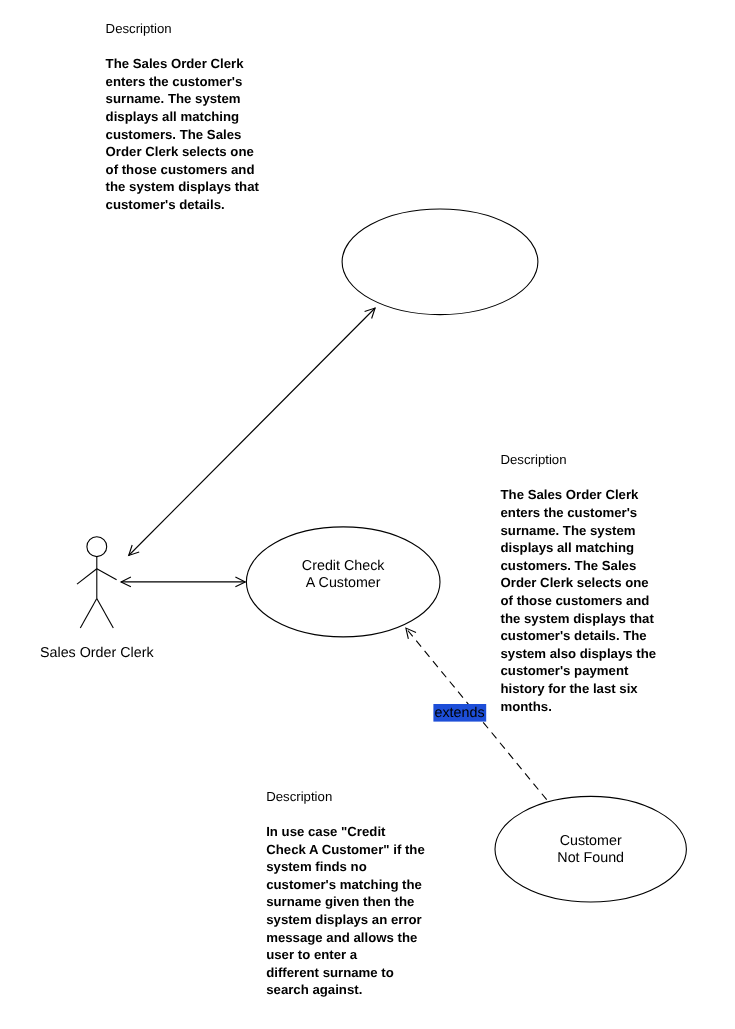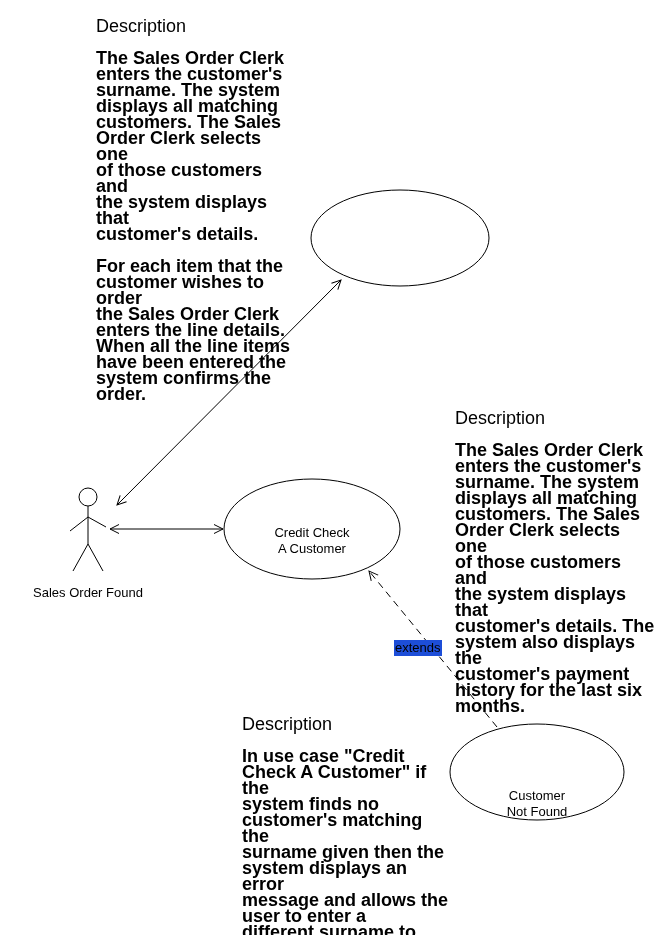--- a/index.html
+++ b/index.html
@@ -11,21 +11,21 @@
   .layer { position:absolute; left:0; top:0; }
 
   
   .uc { fill:#ffffff; stroke:#000; stroke-width:1; }
   .assoc { stroke:#000; stroke-width:1; }
   .dashed { stroke-dasharray:7 5; }
   .actor circle { fill:none; stroke:#000; stroke-width:1; }
   .actor line { stroke:#000; stroke-width:1; }
 
   
-  .note { position:absolute; font-size:18px; line-height:16px; }
+  .note { position:absolute; font-size:12px; line-height:16px; }
   .note-heading { margin-bottom:16px; }
   .note-para { white-space:pre-line; margin-bottom:16px;font-weight:bold; }
 
   .uc-label {
     position:absolute; display:flex; align-items:center; justify-content:center;
     text-align:center; font-size:13px; line-height:16px; white-space:pre-line;
     pointer-events:none;
   }
   .actor-label { position:absolute; font-size:13px; line-height:16px; text-align:center; }
   .extends-label { position:absolute; font-size:13px; line-height:16px; background:#1d4ed8; padding:0 1px; }
@@ -53,48 +53,40 @@
     <g class="actor">
       <circle cx="88" cy="497" r="9"></circle>
       <line x1="88" y1="506" x2="88" y2="544"></line>
       <line x1="88" y1="517" x2="70" y2="531"></line>
       <line x1="88" y1="517" x2="106" y2="527"></line>
       <line x1="88" y1="544" x2="73" y2="571"></line>
       <line x1="88" y1="544" x2="103" y2="571"></line>
     </g>
   </svg>
 
-  <div class="uc-label" style="left:224px; top:491px; width:176px; height:100px;">Credit Check
+  <div class="uc-label" style="left:224px; top:472px; width:176px; height:100px;">Credit Check
 A Customer</div>
-  <div class="uc-label" style="left:450px; top:756px; width:174px; height:96px;">Customer
+  <div class="uc-label" style="left:450px; top:724px; width:174px; height:96px;">Customer
 Not Found</div>
 
-  <div class="actor-label" style="left:10px; top:585px; width:156px;">Sales Order Found</div>
+  <div class="actor-label" style="left:10px; top:585px; width:156px;">Sales Order Clerk</div>
 
   <div class="extends-label" style="left:394px; top:640px;">extends</div>
 
   <div class="note" style="left:96px; top:18px; width:200px;">
     <div class="note-heading">Description</div>
     <div class="note-para">The Sales Order Clerk
 enters the customer's
 surname. The system
 displays all matching
 customers. The Sales
 Order Clerk selects one
 of those customers and
 the system displays that
 customer's details.</div>
-    <div class="note-para">For each item that the
-customer wishes to order
-the Sales Order Clerk
-enters the line details.
-When all the line items
-have been entered the
-system confirms the
-order.</div>
   </div>
 
   <div class="note" style="left:455px; top:410px; width:200px;">
     <div class="note-heading">Description</div>
     <div class="note-para">The Sales Order Clerk
 enters the customer's
 surname. The system
 displays all matching
 customers. The Sales
 Order Clerk selects one

